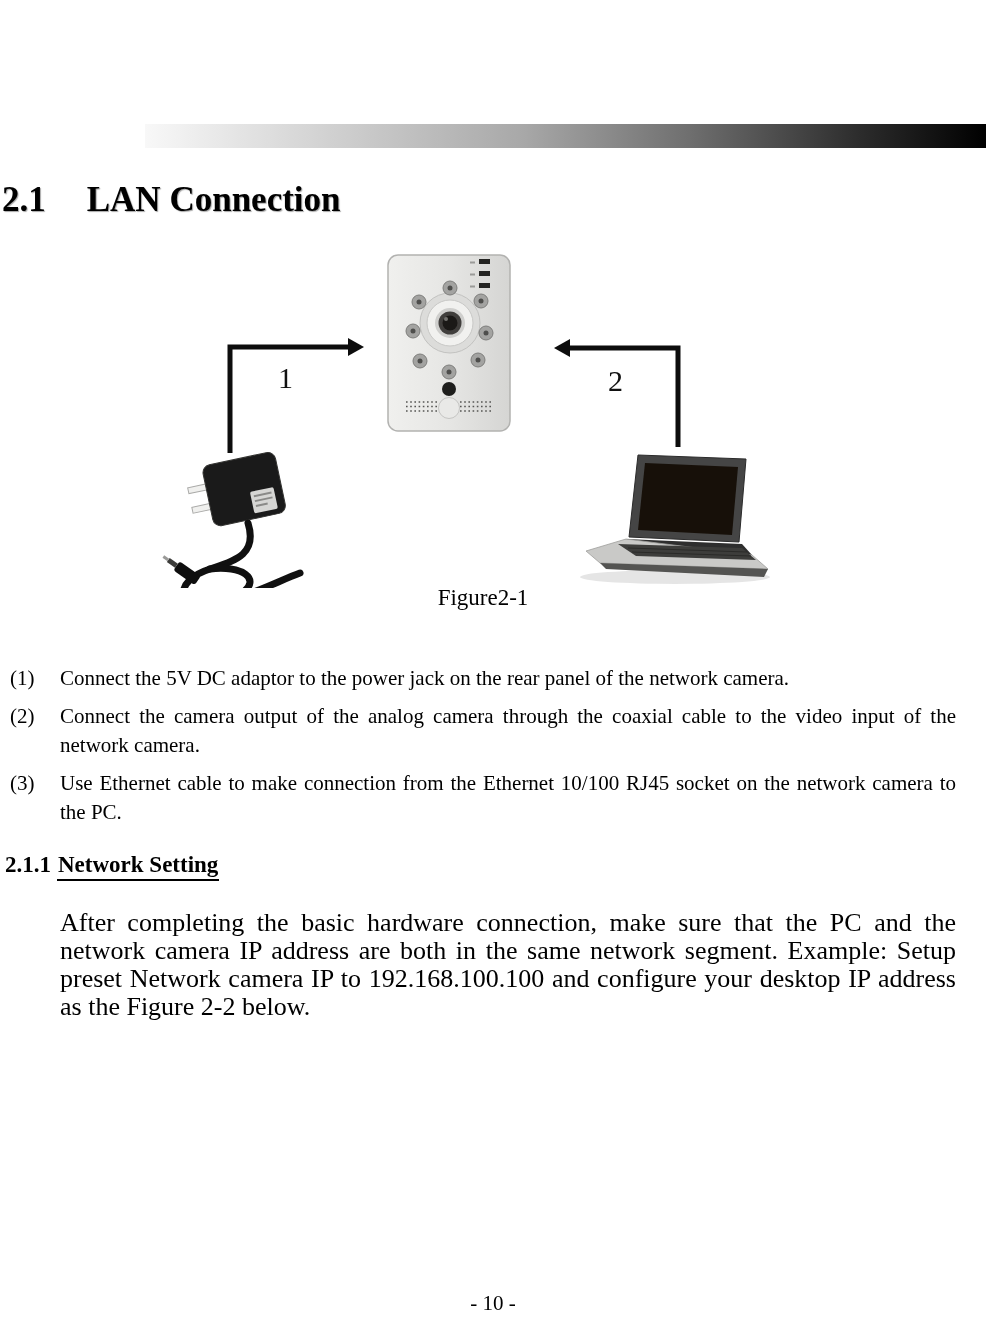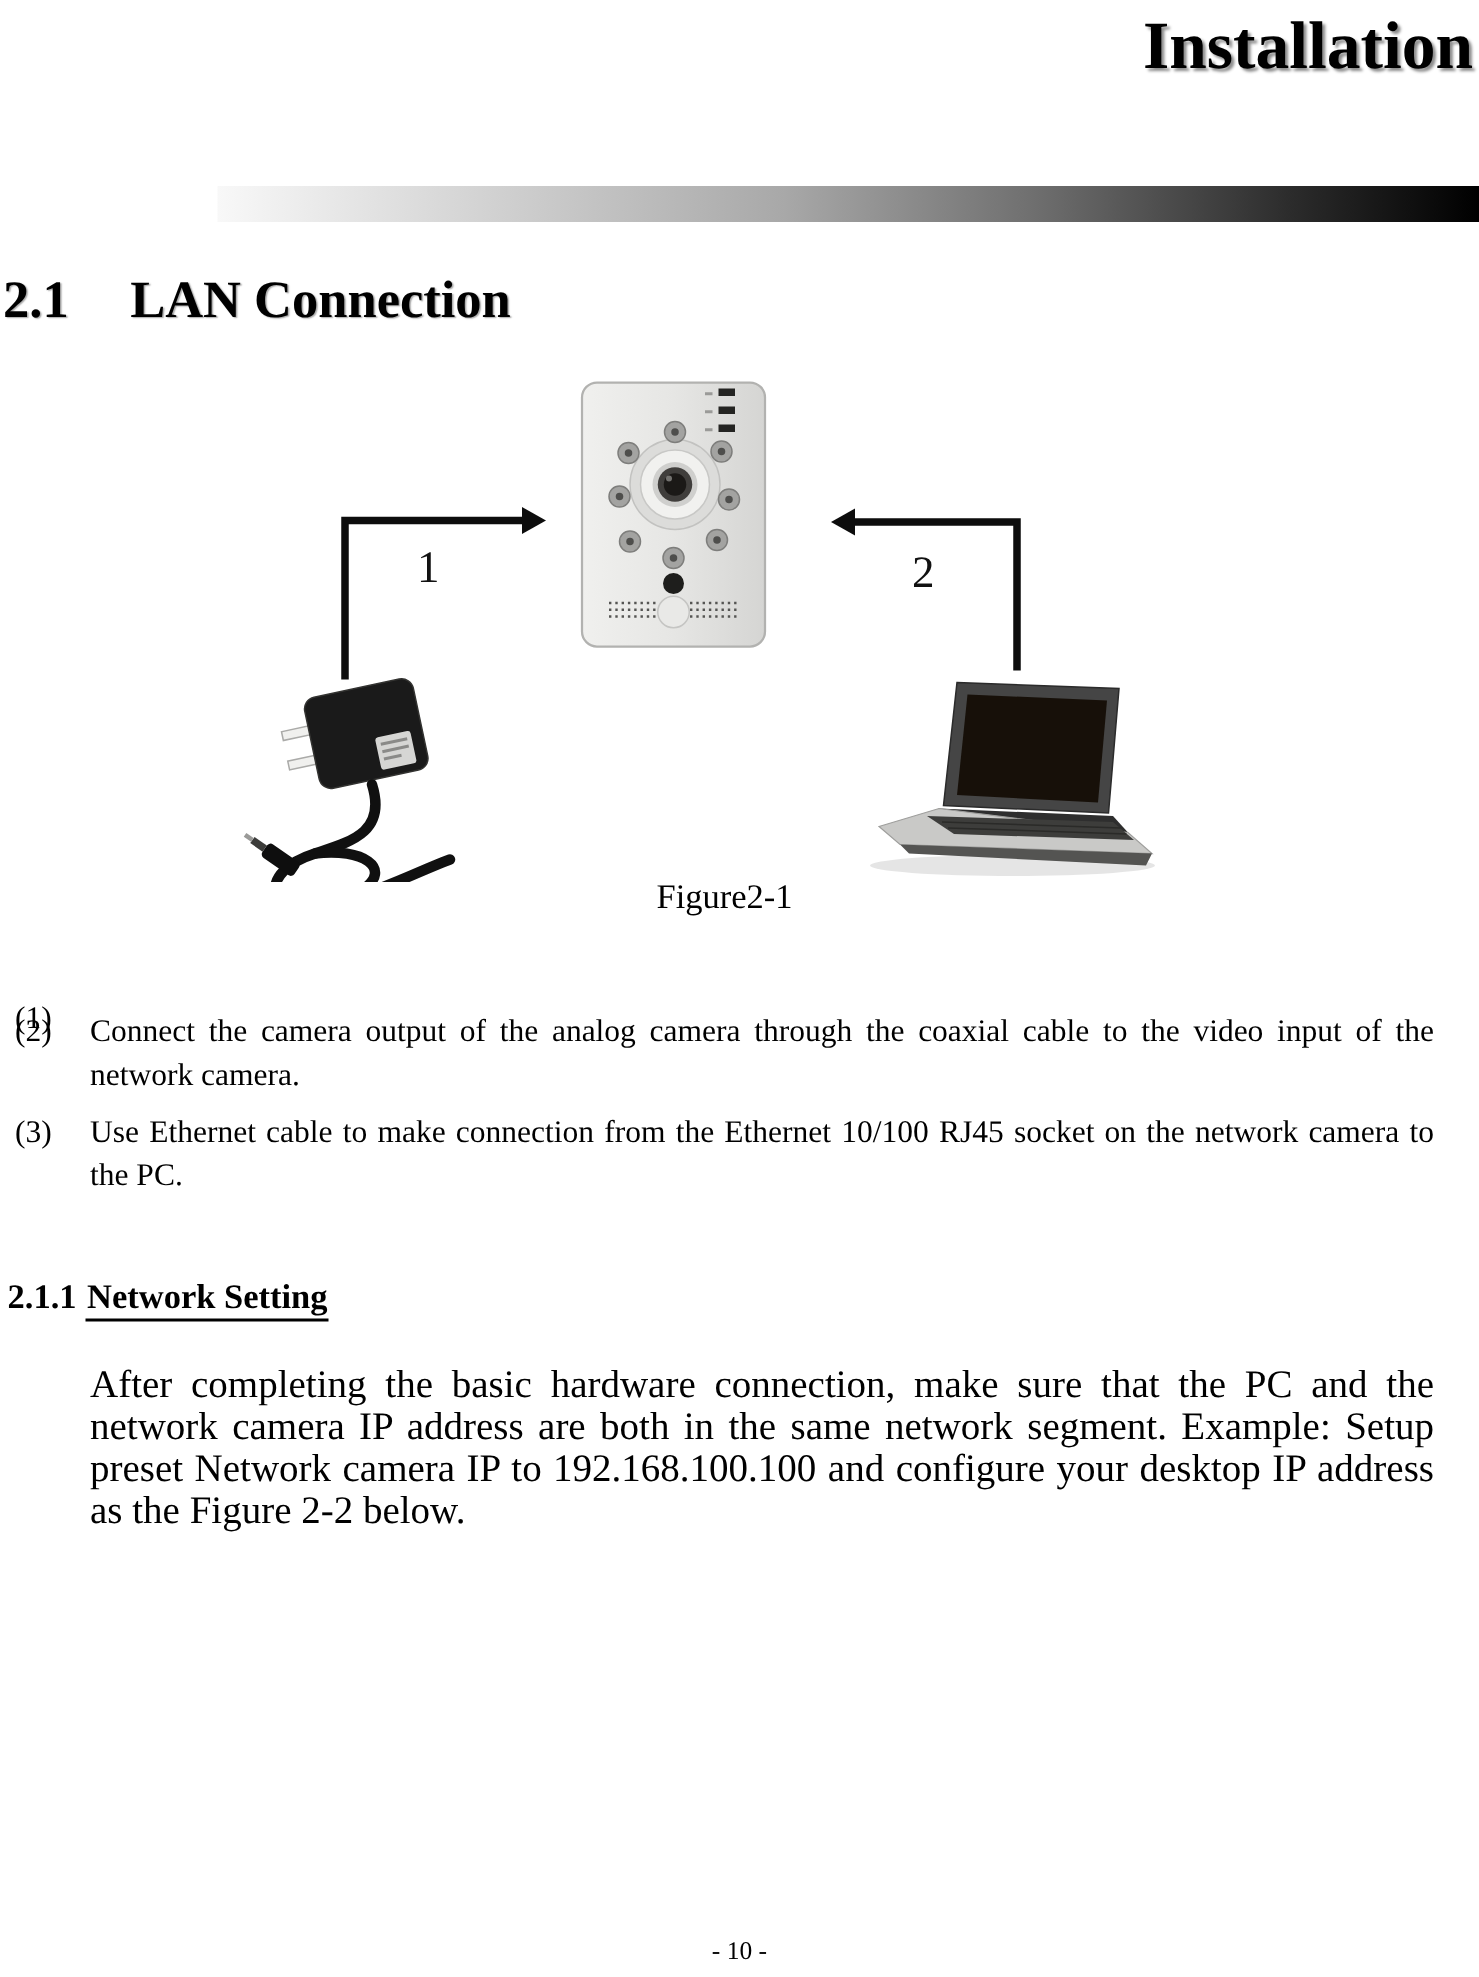--- a/index.html
+++ b/index.html
@@ -38,30 +38,29 @@
   .subsection-heading {
     position:absolute; left:5px; top:852px; font-size:23px; font-weight:bold; white-space:nowrap;
   }
   .subsection-number { margin-right:6px; }
   .subsection-title { display:inline-block; border-bottom:2px solid #000; padding:0 1px 1px 1px; }
   .network-paragraph {
     position:absolute; left:60px; top:909px; width:896px;
     font-size:26px; line-height:28px; text-align:justify;
   }
   
-  .page-footer { position:absolute; left:0; top:1291px; width:986px; text-align:center; font-size:17px; }
+  .page-footer { position:absolute; left:0; top:1291px; width:986px; text-align:center; font-size:21px; }
   .arrow-label { font-family:"Liberation Serif", serif; font-size:30px; fill:#111; }
 </style>
 </head>
 <body>
 
 <div class="page">
 
   <div class="title-block">
-    <div>Installation</div>
   </div>
 
   <div class="gradient-bar"></div>
 
   <div class="section-heading">
     <span class="section-number">2.1</span><span>LAN Connection</span>
   </div>
 
   <div class="figure">
     <svg viewBox="0 0 700 345">
@@ -182,20 +181,21 @@
         <polygon points="450,320 618,326 614,334 456,326" fill="#545452"></polygon>
       </g>
     </svg>
   </div>
 
   <div class="figure-caption">Figure2-1</div>
 
   <div class="steps">
     <div class="step">
       <span class="step-num">(1)</span>
+      <span>Connect the 5V DC adaptor to the power jack on the rear panel of the network camera.</span>
     </div>
     <div class="step">
       <span class="step-num">(2)</span>
       <span>Connect the camera output of the analog camera through the coaxial cable to the video input of the network camera.</span>
     </div>
     <div class="step">
       <span class="step-num">(3)</span>
       <span>Use Ethernet cable to make connection from the Ethernet 10/100 RJ45 socket on the network camera to the PC.</span>
     </div>
   </div>

